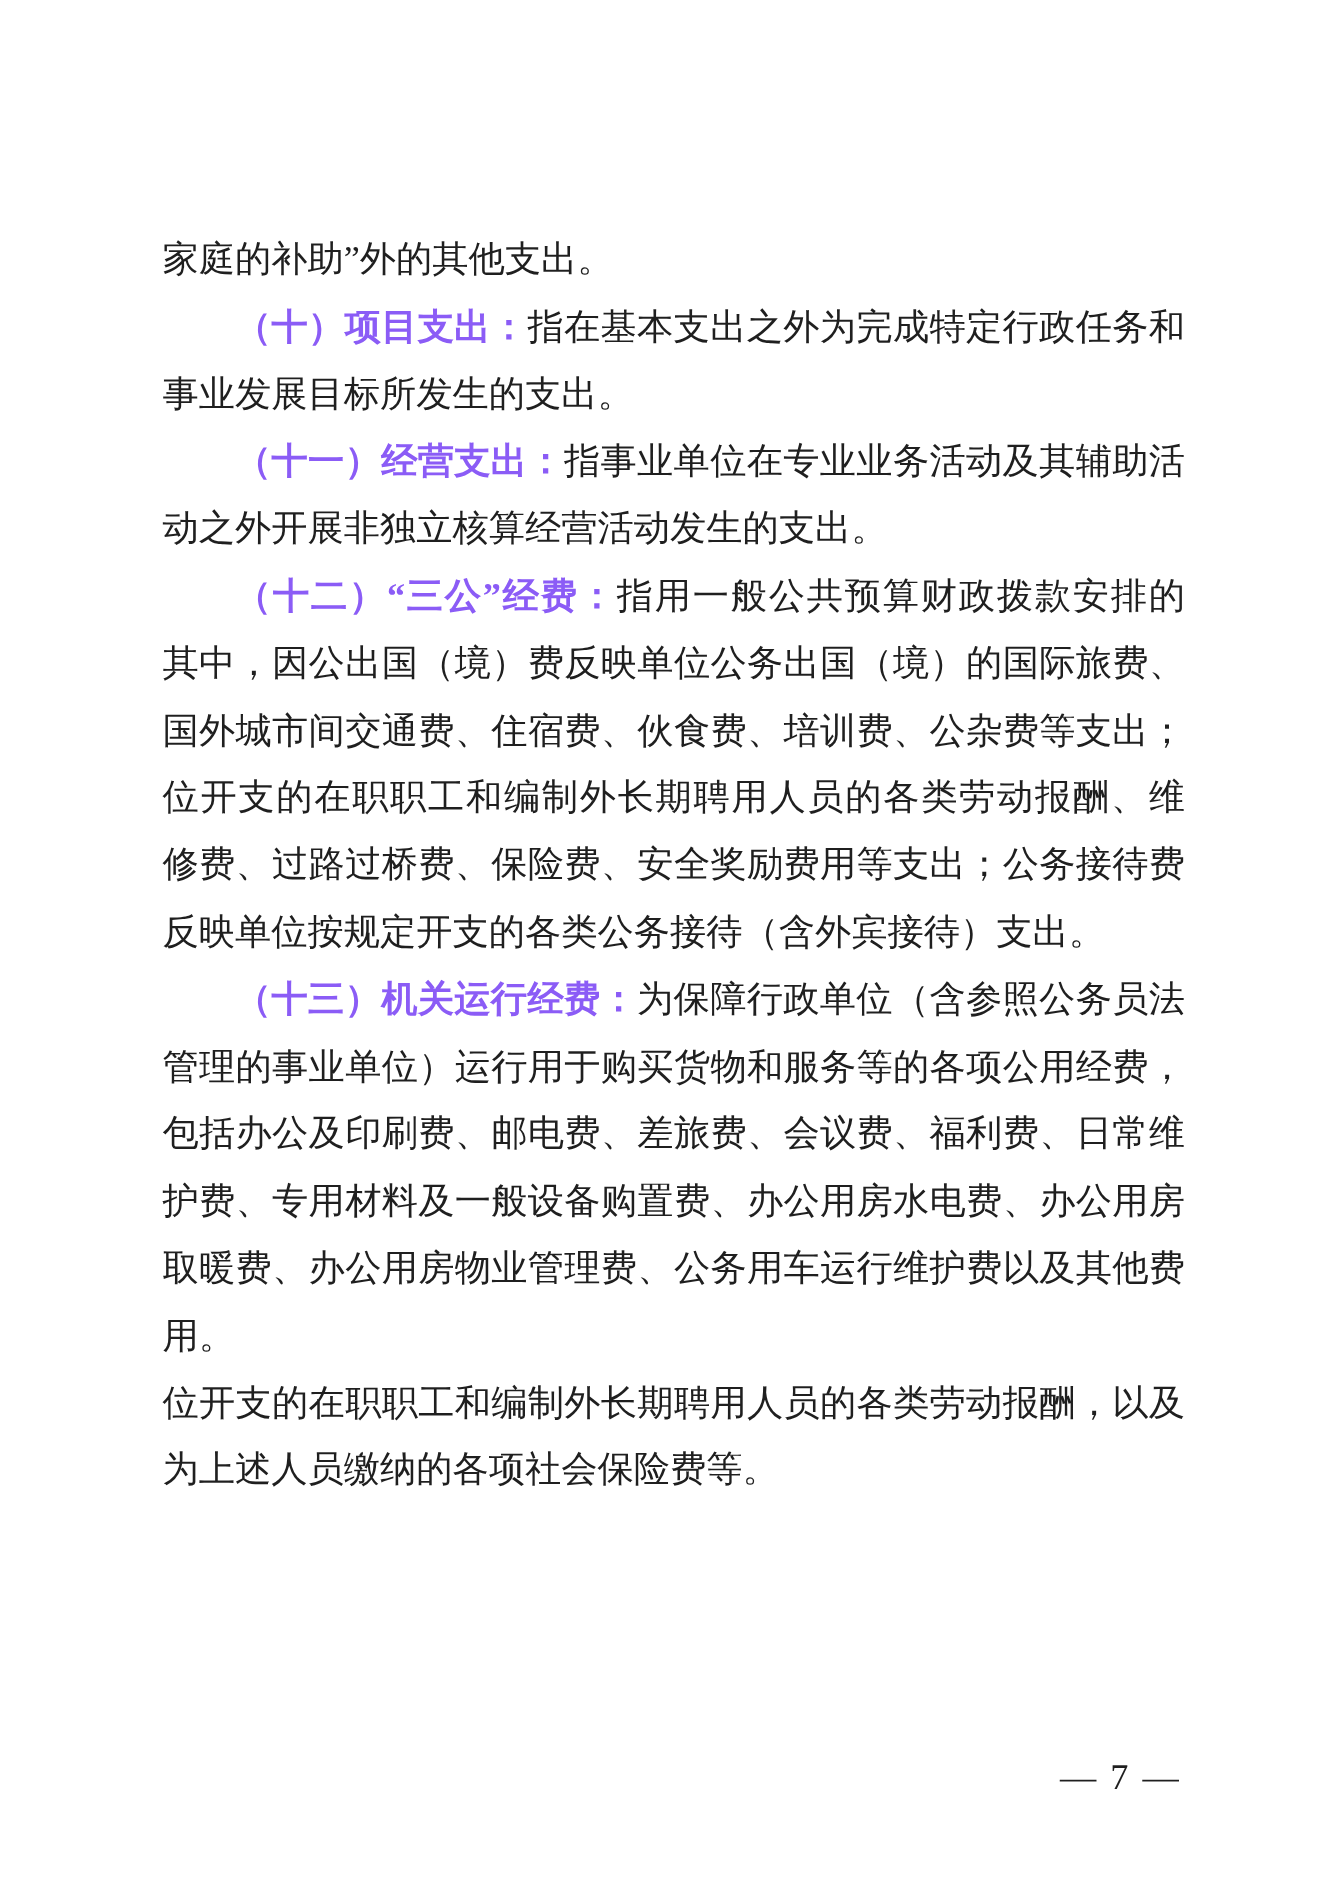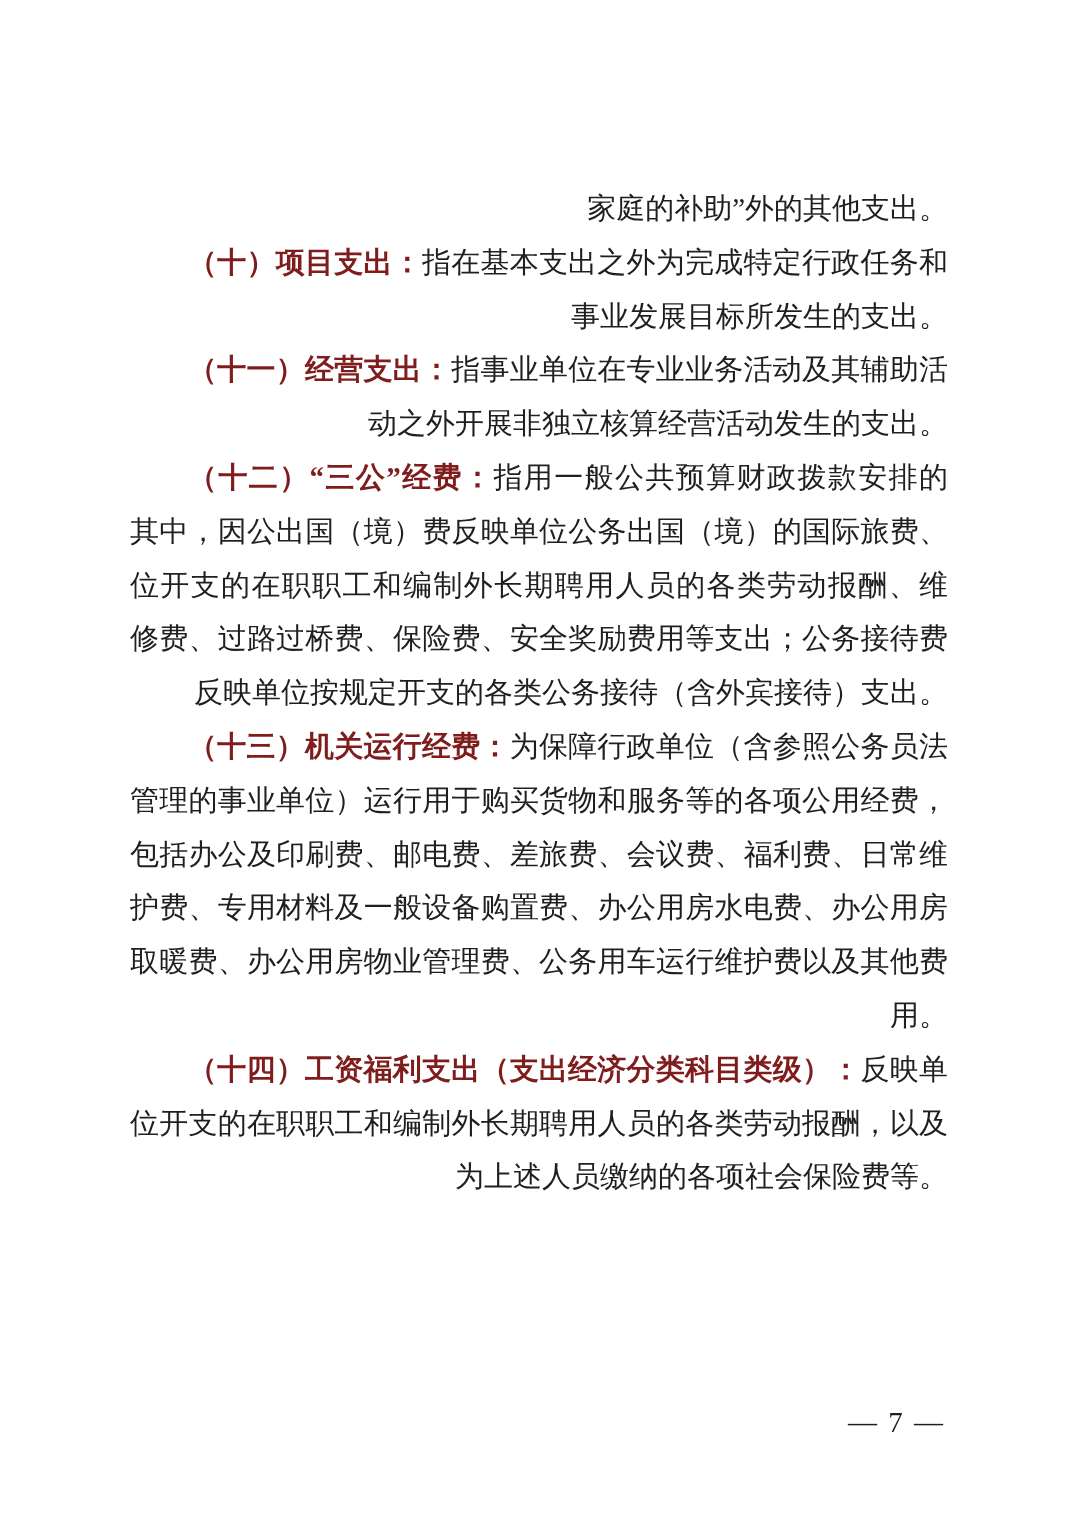--- a/index.html
+++ b/index.html
@@ -21,34 +21,34 @@
     position: absolute;
     left: 130px;
     top: 182px;
     width: 818px;
     font-size: 29px;
   }
   .line {
     height: 53.8px;
     line-height: 53.8px;
     white-space: nowrap;
-    text-align: right;
+    text-align: left;
   }
   .line.justify {
     white-space: normal;
     text-align: justify;
     text-align-last: justify;
     text-justify: inter-character;
   }
   .line.indent {
     padding-left: 58px;
   }
   .seg-bold {
     font-weight: 700;
-    color: #7f1d1d;
+    color: #8b5cf6;
   }
   .footer {
     position: absolute;
     top: 1402px;
     right: 130px;
     font-size: 29px;
     line-height: 40px;
     color: #1f1f1f;
     letter-spacing: 2px;
   }
@@ -58,29 +58,29 @@
 
 <div class="page">
   <div class="text-block" id="doc-lines">
       <div class="line"><span>家庭的补助”外的其他支出。</span></div>
       <div class="line justify indent"><span class="seg-bold">（十）项目支出：</span><span>指在基本支出之外为完成特定行政任务和</span></div>
       <div class="line"><span>事业发展目标所发生的支出。</span></div>
       <div class="line justify indent"><span class="seg-bold">（十一）经营支出：</span><span>指事业单位在专业业务活动及其辅助活</span></div>
       <div class="line"><span>动之外开展非独立核算经营活动发生的支出。</span></div>
       <div class="line justify indent"><span class="seg-bold">（十二）“三公”经费：</span><span>指用一般公共预算财政拨款安排的</span></div>
       <div class="line justify"><span>其中，因公出国（境）费反映单位公务出国（境）的国际旅费、</span></div>
+      <div class="line justify"><span>国外城市间交通费、住宿费、伙食费、培训费、公杂费等支出；</span></div>
       <div class="line justify"><span>位开支的在职职工和编制外长期聘用人员的各类劳动报酬、维</span></div>
       <div class="line justify"><span>修费、过路过桥费、保险费、安全奖励费用等支出；公务接待费</span></div>
       <div class="line"><span>反映单位按规定开支的各类公务接待（含外宾接待）支出。</span></div>
       <div class="line justify indent"><span class="seg-bold">（十三）机关运行经费：</span><span>为保障行政单位（含参照公务员法</span></div>
       <div class="line justify"><span>管理的事业单位）运行用于购买货物和服务等的各项公用经费，</span></div>
       <div class="line justify"><span>包括办公及印刷费、邮电费、差旅费、会议费、福利费、日常维</span></div>
       <div class="line justify"><span>护费、专用材料及一般设备购置费、办公用房水电费、办公用房</span></div>
       <div class="line justify"><span>取暖费、办公用房物业管理费、公务用车运行维护费以及其他费</span></div>
       <div class="line"><span>用。</span></div>
-      <div class="line justify indent"><span class="seg-bold">（十四）工资福利支出（支出经济分类科目类级）：</span><span>反映单</span></div>
       <div class="line justify"><span>位开支的在职职工和编制外长期聘用人员的各类劳动报酬，以及</span></div>
       <div class="line"><span>为上述人员缴纳的各项社会保险费等。</span></div>
     </div>
   <div class="footer">
     <span>— 7 —</span>
   </div>
 </div>
 
 </body></html>

